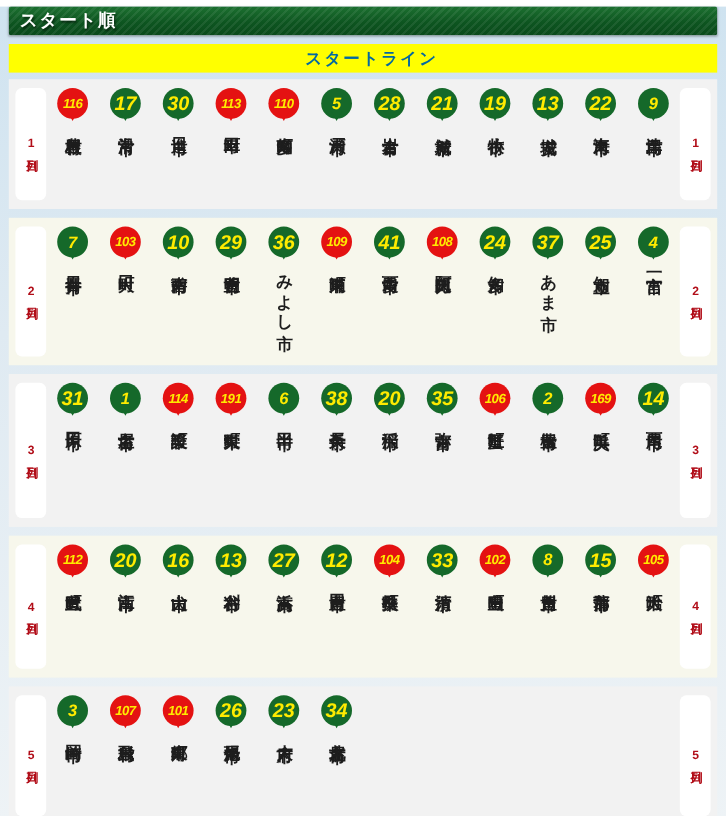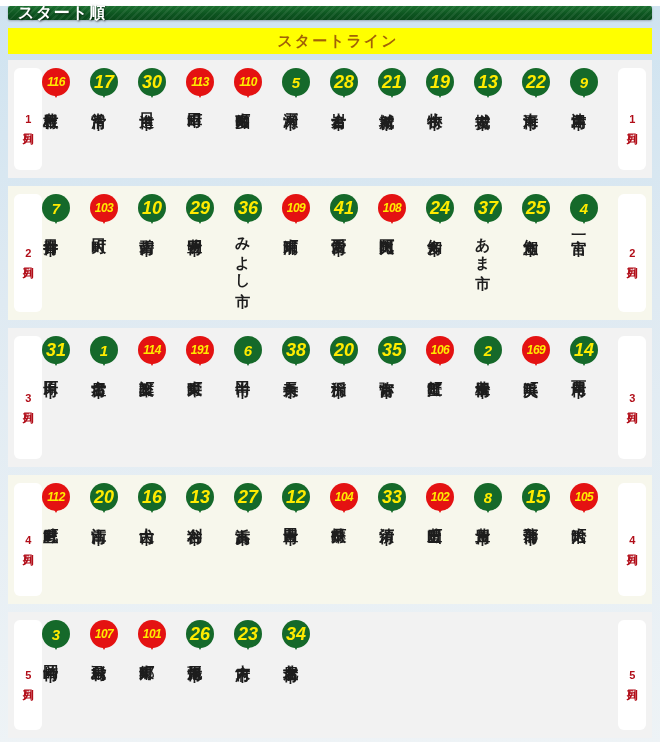--- a/index.html
+++ b/index.html
@@ -22,21 +22,21 @@
     width: 660px;
     height: 742px;
     background: linear-gradient(180deg, #cfe3f0 0%, #dfeaf2 40%, #eef3f6 100%);
     box-sizing: border-box;
   }
 
   
   .section-header {
     position: relative;
     margin: 6px 8px 0 8px;
-    height: 14px;
+    height: 26px;
     background-color: #0e5a22;
     background-image: repeating-linear-gradient(
         135deg,
         rgba(255,255,255,0.07) 0px,
         rgba(255,255,255,0.07) 2px,
         rgba(0,0,0,0.0) 2px,
         rgba(0,0,0,0.0) 5px
       ),
       linear-gradient(180deg, #1c7030 0%, #0d5520 55%, #0a4a1b 100%);
     border-radius: 2px;
@@ -57,21 +57,21 @@
   
   .startline-bar {
     margin: 8px 8px 0 8px;
     height: 26px;
     background: #ffff00;
     display: flex;
     align-items: center;
     justify-content: center;
   }
   .startline-text {
-    color: #a16207;
+    color: #0369a1;
     font-size: 15px;
     font-weight: bold;
     letter-spacing: 2px;
     white-space: nowrap;
     margin-left: 16px;
   }
 
   
   .rows {
     margin: 6px 8px 0 8px;
@@ -119,21 +119,21 @@
     flex: 1 1 auto;
     display: flex;
     align-items: flex-start;
     justify-content: flex-start;
   }
   .entry {
     flex: 0 0 auto;
     width: 48px;
     display: flex;
     flex-direction: column;
-    align-items: flex-start;
+    align-items: center;
   }
   .entry.empty { visibility: hidden; }
 
   
   .pin {
     position: relative;
     width: 28px;
     height: 28px;
     border-radius: 50%;
     display: flex;

